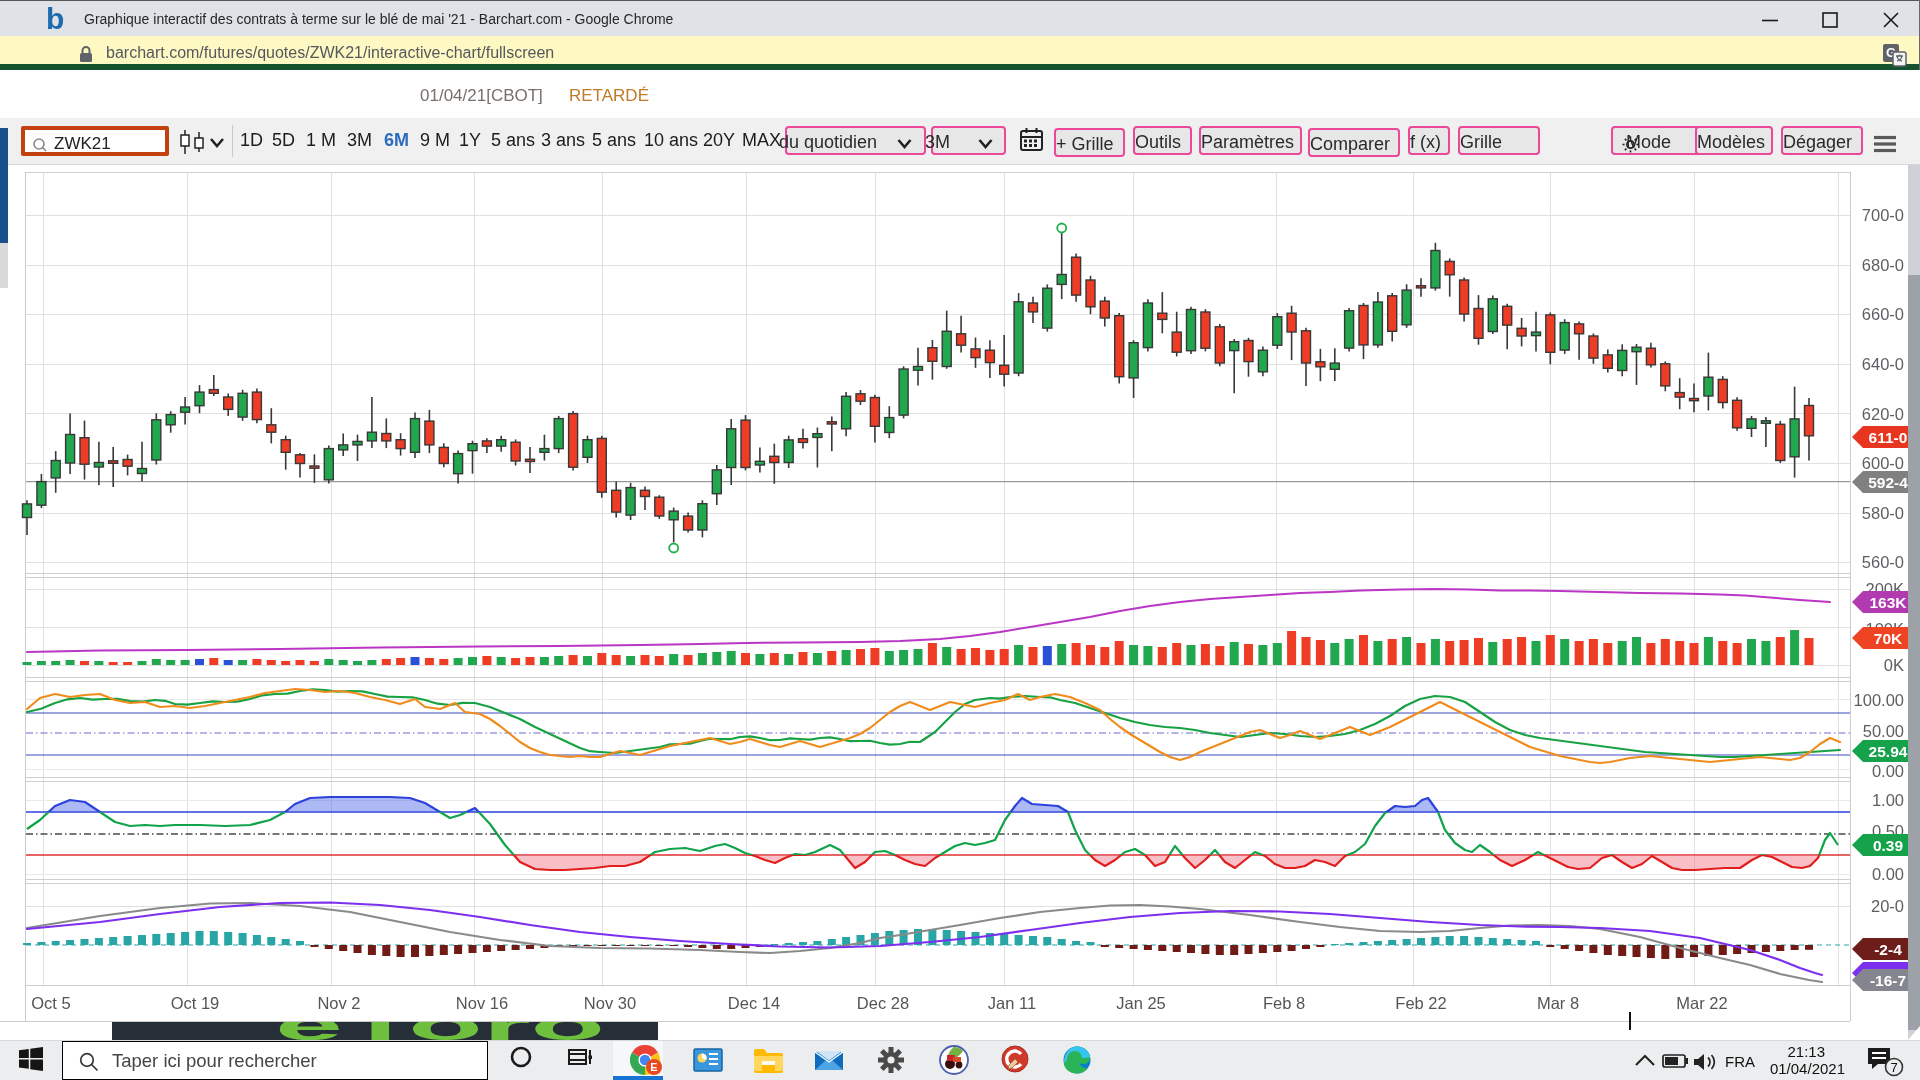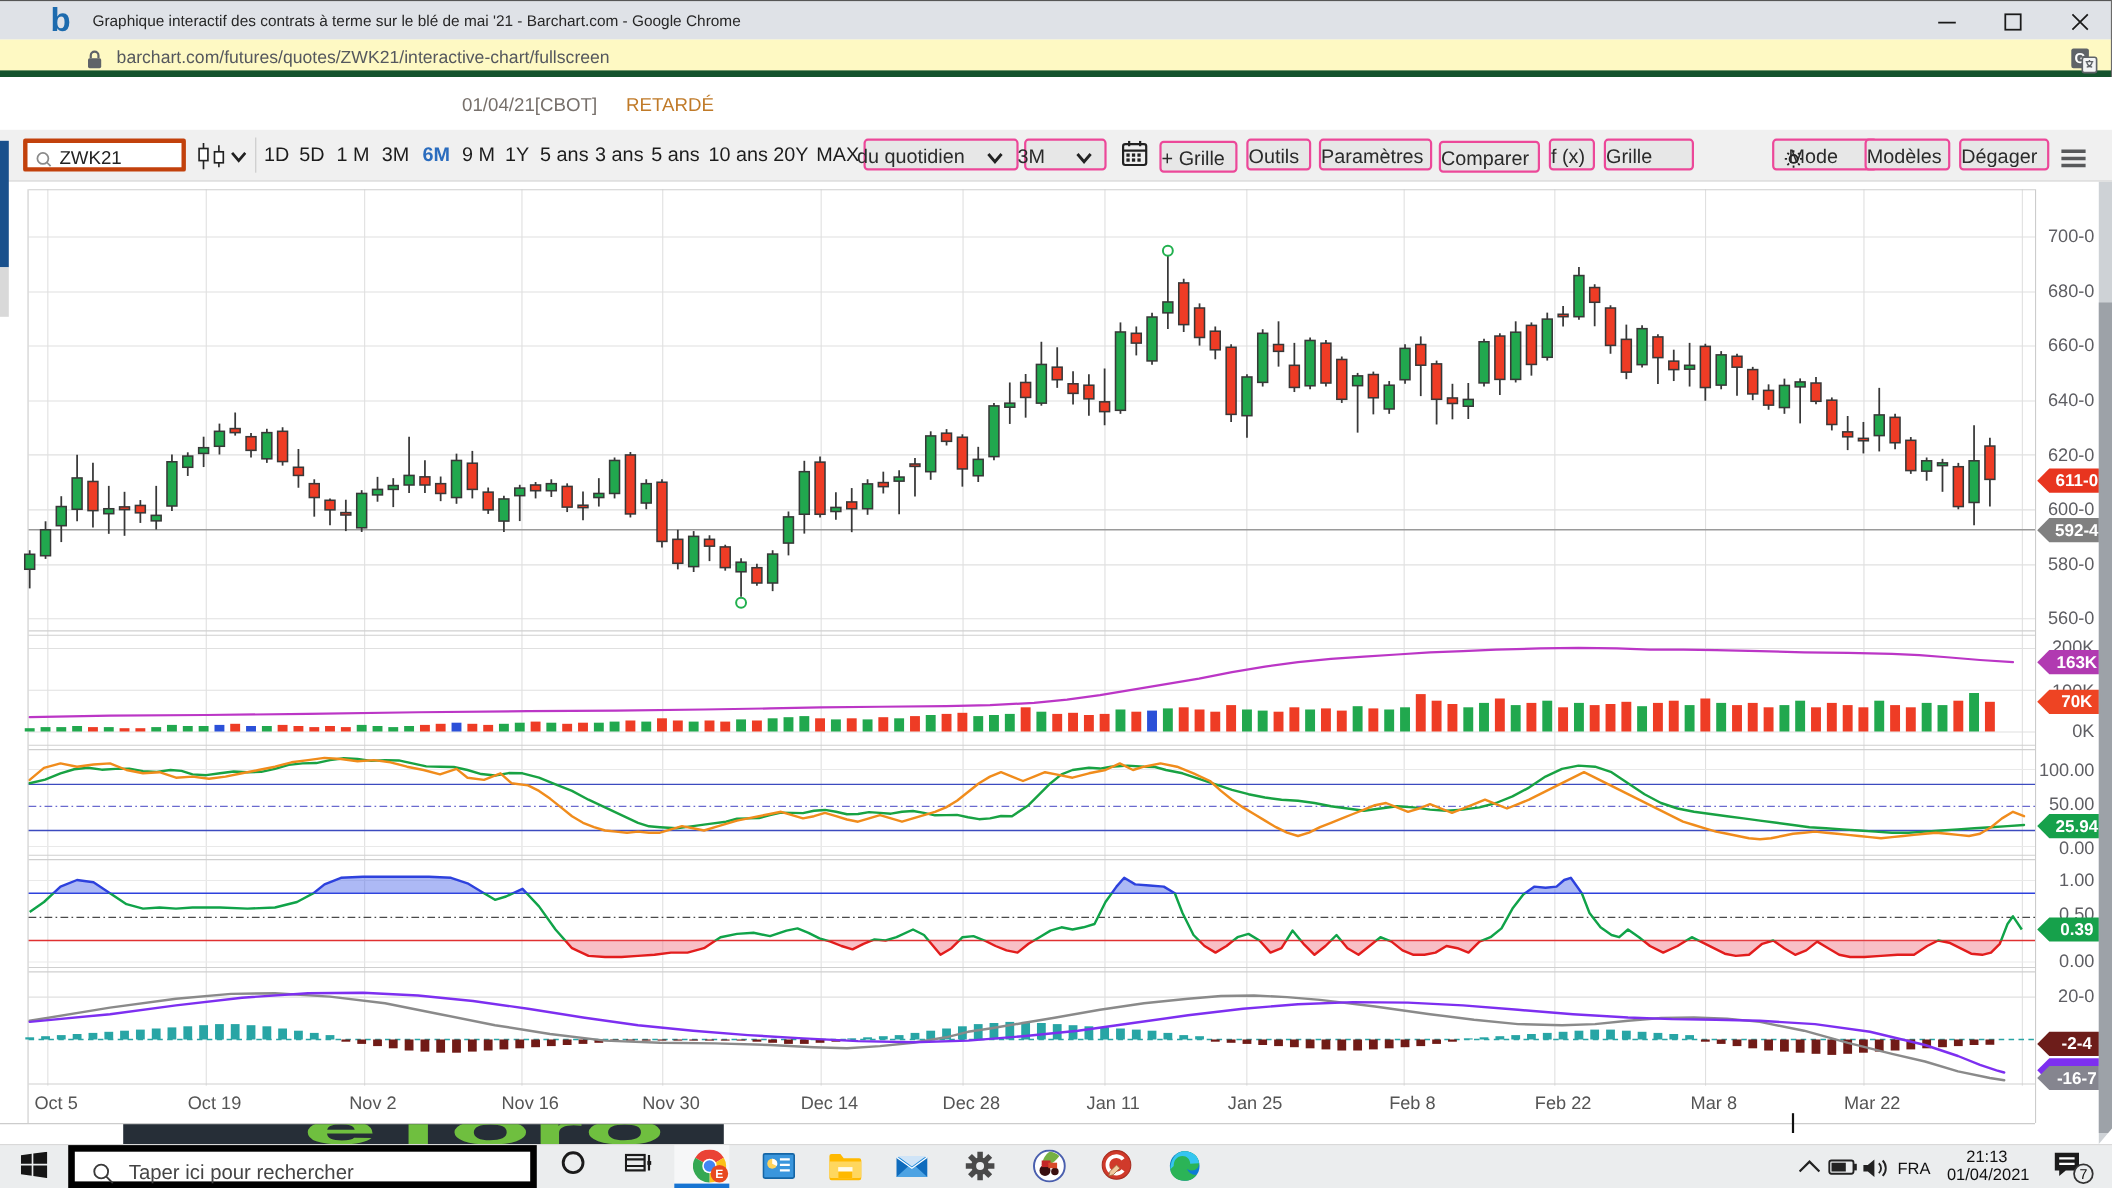--- a/index.html
+++ b/index.html
@@ -12,21 +12,21 @@
 #hdr .big { position:absolute; left:33px; top:11px; font-size:23px; font-weight:bold; color:#203253; white-space:nowrap; letter-spacing:-0.2px; }
 #hdr .big .red { color:#ad1a23; }
 #hdr .sub { position:absolute; left:420px; top:16px; font-size:17px; color:#77706b; }
 #hdr .ret { position:absolute; left:553px; top:16px; font-size:17px; color:#c07a28;margin-left:16px; }
 #tools { position:absolute; left:0; top:118px; width:1920px; height:47px; background:#f0f0f0; border-bottom:1px solid #d6d6d6; font-size:17.5px; color:#1f1f1f; }
 #tools .inp { position:absolute; left:21px; top:8px; width:148px; height:30px; background:#fff; border:4px solid #c2410c; border-radius:2px; }
 #tools .inp span { position:absolute; left:29px; top:4px; font-size:17px; color:#222; }
 .tbtn { position:absolute; top:8px; height:29px; background:#e7e7e7; border:2px solid #ec4899; border-radius:4px; font-size:18px; color:#2a2a2a; text-align:left; }
 .rng { position:absolute; top:12px; color:#1c1c1c; font-size:18px; }
 #taskbar { position:absolute; left:0; top:1040px; width:1920px; height:40px; background:#ebedee; border-top:1px solid #d9d9d9; }
-#tsearch { position:absolute; left:62px; top:1041px; width:426px; height:39px; background:#fff; border:6px solid #000000;text-align:right; }
+#tsearch { position:absolute; left:62px; top:1041px; width:426px; height:39px; background:#fff; border:1px solid #000000;text-align:right; }
 #tsearch span { position:absolute; left:49px; top:8px; font-size:18.5px; color:#454545; }
 #adband { position:absolute; left:112px; top:1022px; width:546px; height:18px; background:#262e37; overflow:hidden; }
 svg text { font-family:"Liberation Sans",sans-serif; }
 </style></head>
 <body>
 <svg id="chart" style="position:absolute;left:0;top:0" width="1920" height="1080">
 <rect x="0" y="165" width="1920" height="875" fill="#ffffff"></rect>
 <line x1="43.5" y1="172" x2="43.5" y2="987" stroke="#e0e0e0" stroke-width="1"></line>
 <line x1="187.5" y1="172" x2="187.5" y2="987" stroke="#e0e0e0" stroke-width="1"></line>
 <line x1="331.5" y1="172" x2="331.5" y2="987" stroke="#e0e0e0" stroke-width="1"></line>

